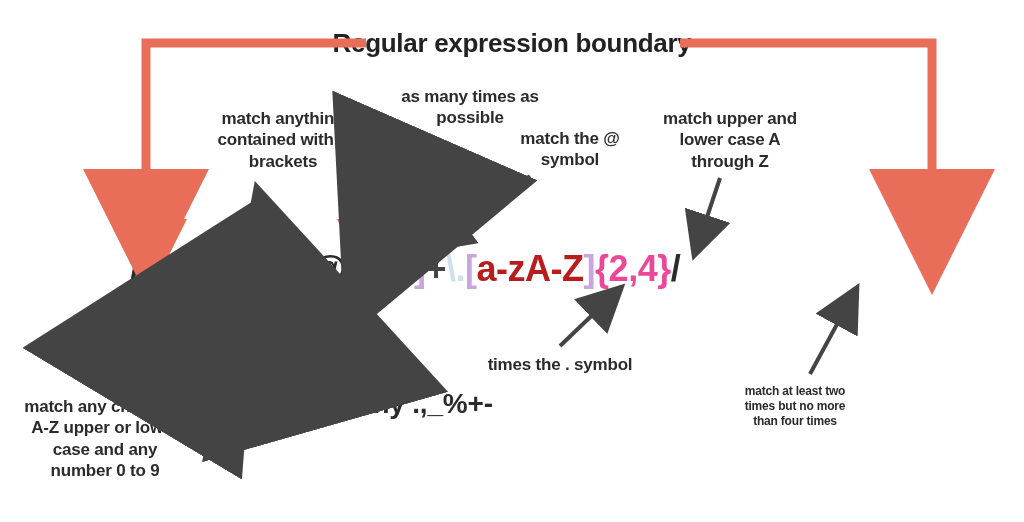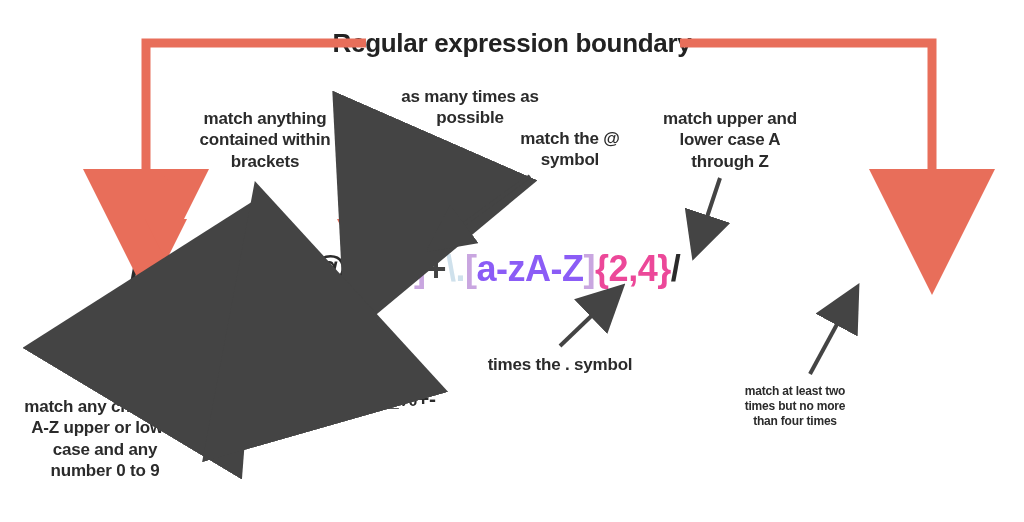--- a/index.html
+++ b/index.html
@@ -33,52 +33,52 @@
   }
   .tok { display: inline; }
   .c-slash   { color: #2b2b2b; }
   .c-bracket { color: #c9a6e0; }
   .c-w1      { color: #ef8d57; }
   .c-teal    { color: #17a596; }
   .c-plus    { color: #444; }
   .c-at      { color: #2b2b2b; }
   .c-w2      { color: #ef8d57; }
   .c-dot     { color: #cfe1ec; }
-  .c-range   { color: #8b5cf6; }
+  .c-range   { color: #b91c1c; }
   .c-quant   { color: #ec4899; }
 
   .caption {
     position: absolute;
     font-size: 12px;
     font-weight: 700;
     color: #2b2b2b;
     text-align: center;
     line-height: 1.25;
     letter-spacing: -0.2px;
   }
-  .caption.big { font-size: 21px; }
+  .caption.big { font-size: 28px; }
   .caption.sm  { font-size: 17px; }
 
   svg.overlay {
     position: absolute;
     top: 0; left: 0;
     width: 1024px; height: 522px;
     pointer-events: none;
   }
 </style>
 </head>
 <body>
 
 <div class="title">Regular expression boundary</div>
 
 <div class="regex-line">
   <span class="tok c-slash">/</span><span class="tok c-bracket">[</span><span class="tok c-w1">\w</span><span class="tok c-teal">._%+-</span><span class="tok c-bracket">]</span><span class="tok c-plus">+</span><span class="tok c-at">@</span><span class="tok c-bracket">[</span><span class="tok c-w2">\w</span><span class="tok c-teal">.-</span><span class="tok c-bracket">]</span><span class="tok c-plus">+</span><span class="tok c-dot">\.</span><span class="tok c-bracket">[</span><span class="tok c-range">a-zA-Z</span><span class="tok c-bracket">]</span><span class="tok c-quant">{2,4}</span><span class="tok c-slash">/</span>
 </div>
 
-<div class="caption sm" style="top:108px; left:170px; width:190px;">match anything<br>contained within<br>brackets</div>
+<div class="caption sm" style="top:108px; left:188px; width:190px;">match anything<br>contained within<br>brackets</div>
 <div class="caption sm" style="top:86px;  left:380px; width:180px;">as many times as<br>possible</div>
 <div class="caption sm" style="top:128px; left:500px; width:140px;">match the @<br>symbol</div>
 <div class="caption sm" style="top:108px; left:640px; width:180px;">match upper and<br>lower case A<br>through Z</div>
 <div class="caption sm" style="top:396px; left:0;  width:210px;">match any character<br>A-Z upper or lower<br>case and any<br>number 0 to 9</div>
 <div class="caption big" style="top:386px; left:268px; width:230px; text-align:left;">match any .,_%+-</div>
 <div class="caption sm" style="top:354px; left:450px; width:220px;">times the .  symbol</div>
 <div class="caption" style="top:384px; left:680px; width:230px;">match at least two<br>times but no more<br>than four times</div>
 
 <svg class="overlay" viewBox="0 0 1024 522">
   <defs>

